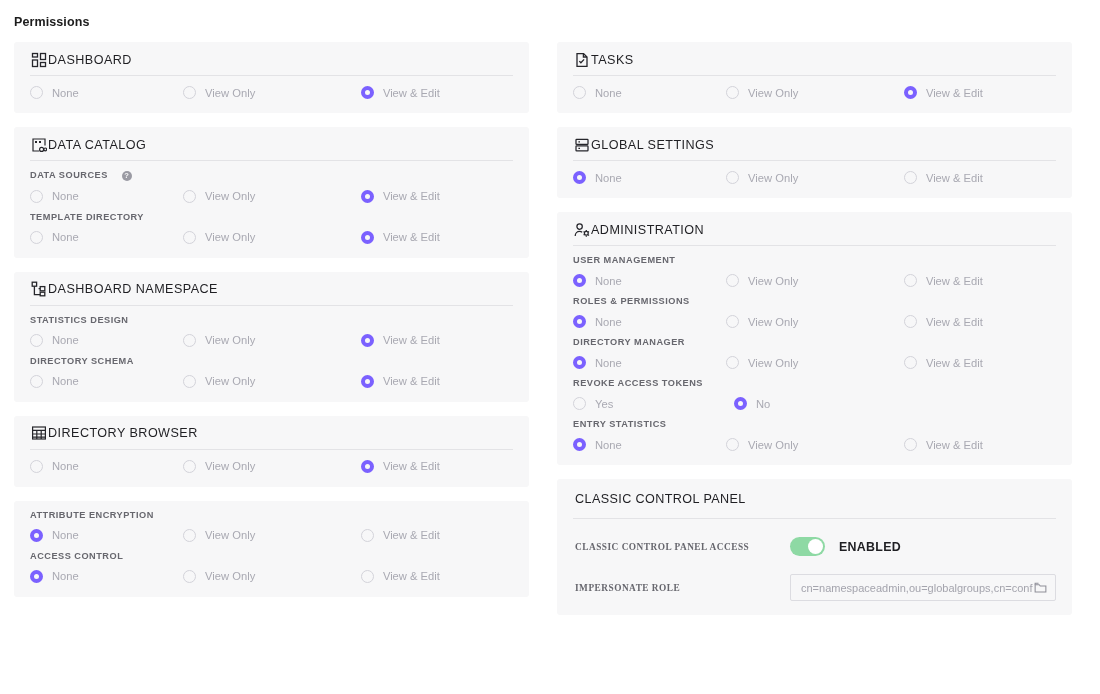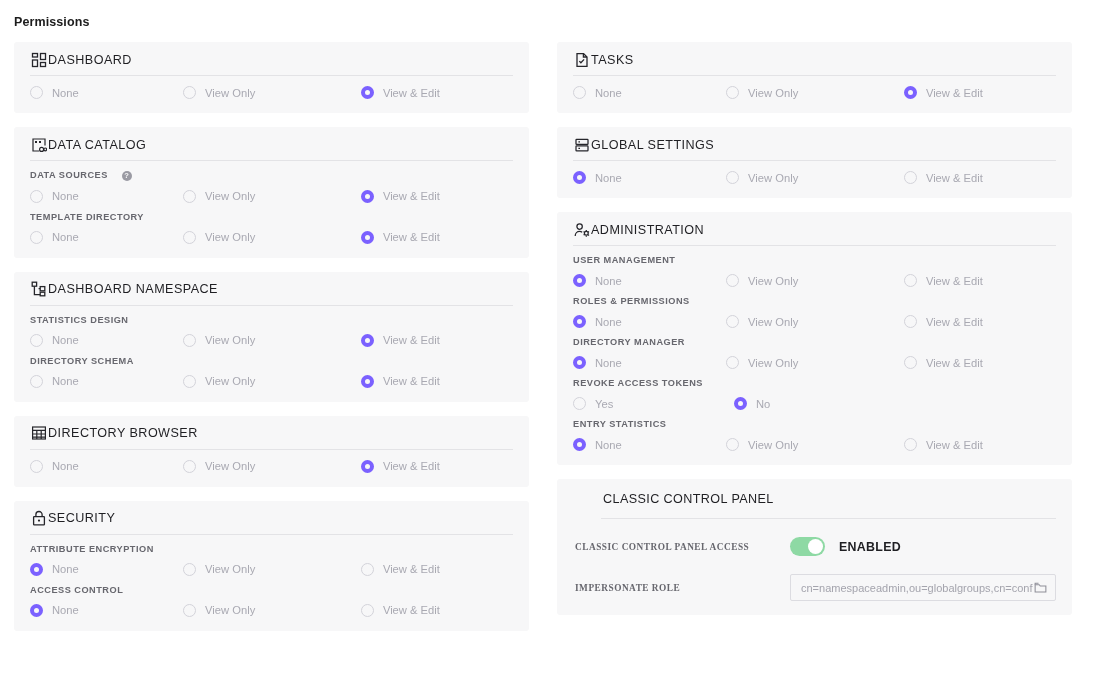--- a/index.html
+++ b/index.html
@@ -119,21 +119,20 @@
   
   .ccp-head {
     display: flex;
     align-items: center;
     height: 40px;
     border-bottom: 1px solid #e3e3e6;
     font-size: 12.6px;
     letter-spacing: .4px;
     color: #1f1f23;
     padding-left: 2px;
-    margin-left: 28px;
   }
   .ccp-row {
     display: flex;
     align-items: center;
     margin-top: 18px;
     padding-left: 2px;
   }
   .ccp-label {
     font-size: 9.3px;
     font-weight: bold;
@@ -331,30 +330,20 @@
               <span class="radio"></span>
               <span class="opt-label">View Only</span>
             </label>
             <label class="opt c2">
               <span class="radio on"></span>
               <span class="opt-label">View &amp; Edit</span>
             </label>
           </div>
         </div>
         <div class="card">
-          <div class="card-head">
-            <span class="ico">
-              <svg width="16" height="16" viewBox="0 0 16 16" fill="none" stroke="#26262b" stroke-width="1.3">
-                <rect x="2.6" y="6.6" width="10.8" height="8.2" rx="0.6"></rect>
-                <path d="M4.9 6.6V4.6a3.1 3.1 0 0 1 6.2 0v2"></path>
-                <circle cx="8" cy="10.6" r="1.1" fill="#26262b" stroke="none"></circle>
-              </svg>
-            </span>
-            <span class="card-title">SECURITY</span>
-          </div>
           <div class="sub-label">ATTRIBUTE ENCRYPTION</div>
           <div class="radio-row">
             <label class="opt c0">
               <span class="radio on"></span>
               <span class="opt-label">None</span>
             </label>
             <label class="opt c1">
               <span class="radio"></span>
               <span class="opt-label">View Only</span>
             </label>

